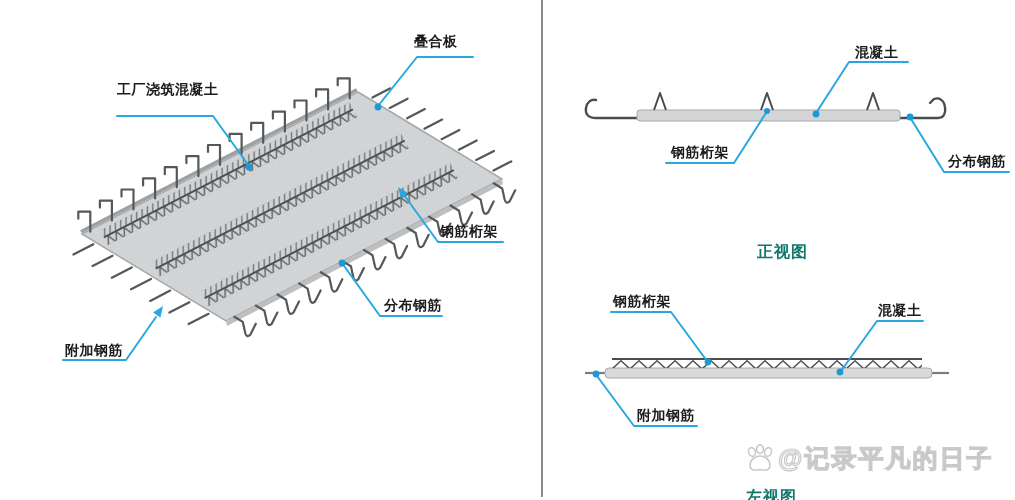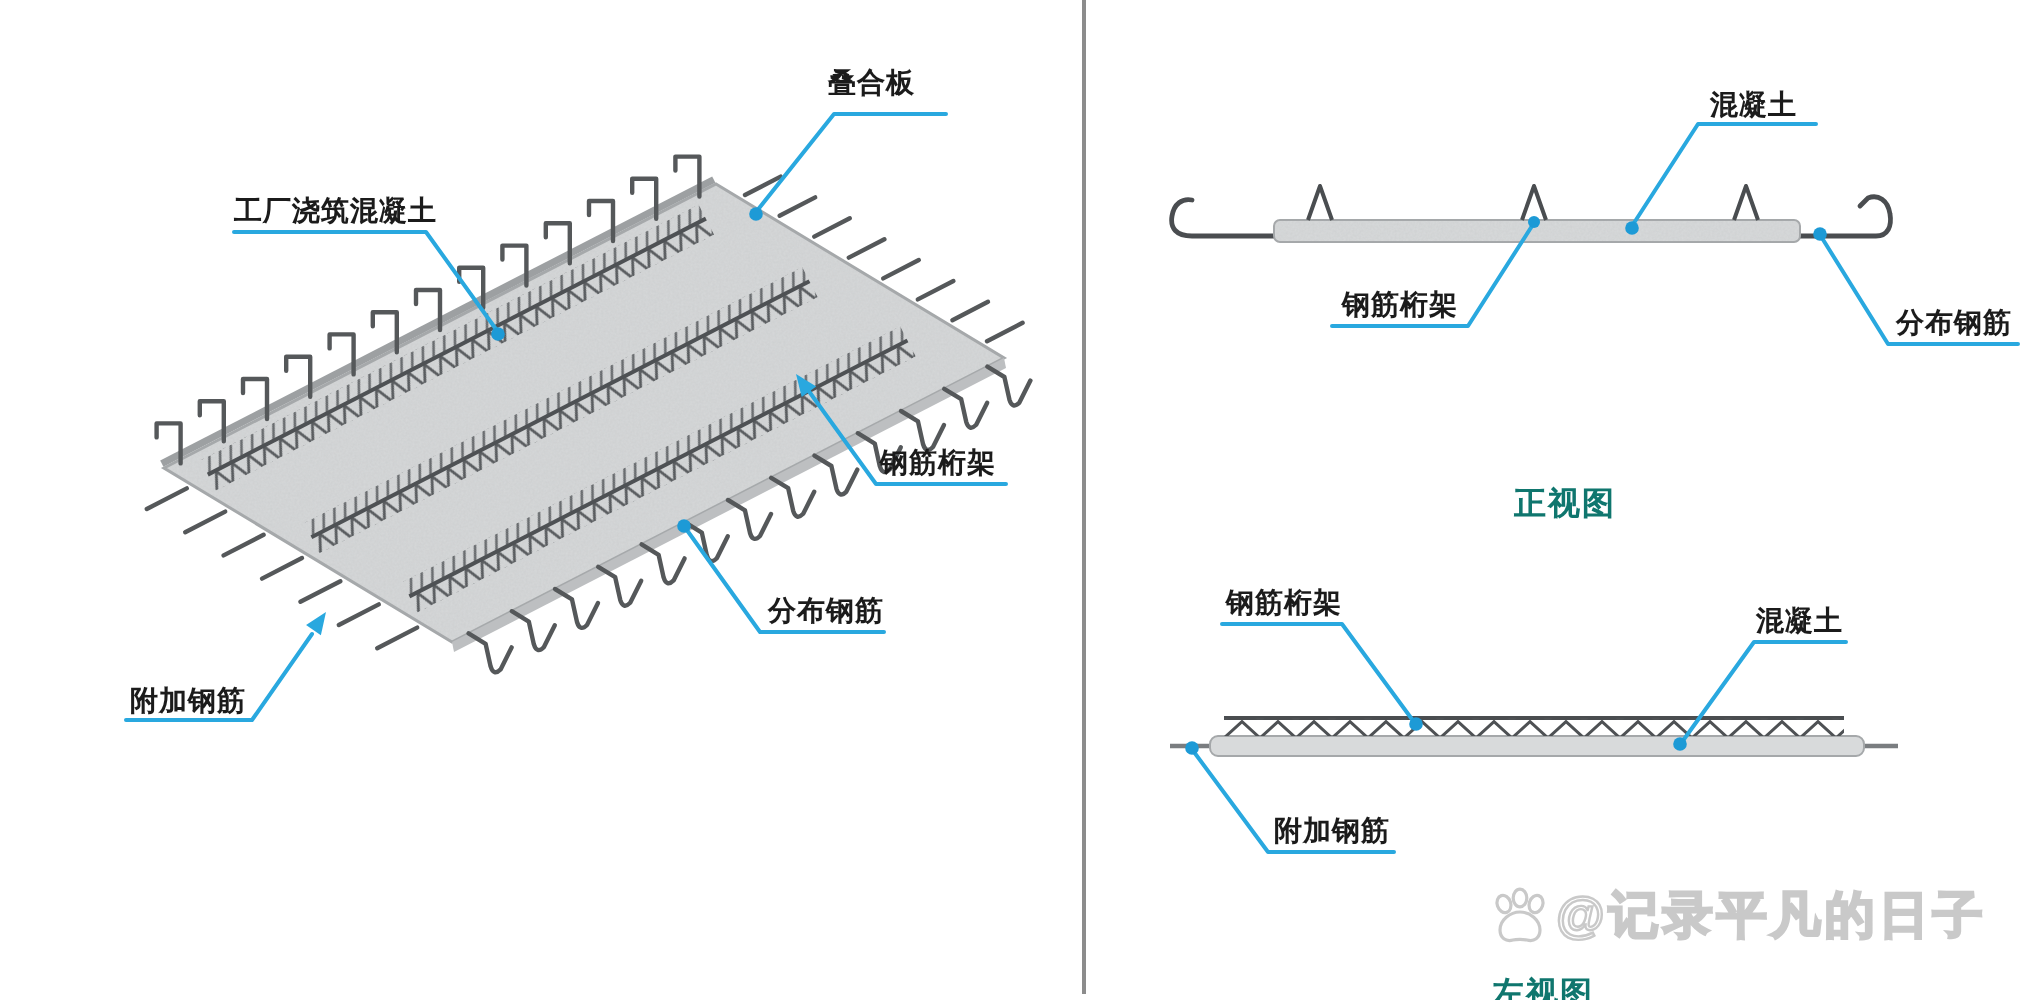--- a/index.html
+++ b/index.html
@@ -5,21 +5,21 @@
   html,body{margin:0;padding:0;background:#ffffff;}
   body{width:1015px;height:500px;position:relative;overflow:hidden;
        font-family:"Liberation Sans", sans-serif;}
   .stage{position:absolute;left:0;top:0;width:1015px;height:500px;padding-left:12px;}
   svg.art{position:absolute;left:0;top:0;}
   .divider{position:absolute;left:541px;top:0;width:2px;height:497px;background:#8c8c8c;}
   .lbl{position:absolute;font-size:14px;font-weight:700;color:#1b1b1b;
        letter-spacing:.5px;white-space:nowrap;}
   .ttl{position:absolute;font-size:16px;font-weight:700;color:#0f766e;
        letter-spacing:1px;white-space:nowrap;}
-  .watermark{position:absolute;left:744px;top:441px;display:flex;align-items:flex-start;
+  .watermark{position:absolute;left:744px;top:441px;display:flex;align-items:center;
        gap:2px;pointer-events:none;}
   .watermark .wm-text{font-size:25px;font-weight:700;color:#ffffff;
        -webkit-text-stroke:1.2px #c9c9c9;letter-spacing:2px;white-space:nowrap;}
 </style>
 </head>
 <body>
 
 <div class="stage">
 
   <svg class="art" width="1015" height="500" viewBox="0 0 1015 500">
@@ -179,21 +179,21 @@
         <circle cx="708" cy="362" r="3.4"></circle>
         <circle cx="840" cy="372" r="3.4"></circle>
         <circle cx="596" cy="374" r="3.4"></circle>
       </g>
     </g>
   </svg>
 
   <div class="divider"></div>
 
   <div class="lbl" style="left:414px;top:33px;">叠合板</div>
-  <div class="lbl" style="left:117px;top:97px;">工厂浇筑混凝土</div>
+  <div class="lbl" style="left:117px;top:81px;">工厂浇筑混凝土</div>
   <div class="lbl" style="left:440px;top:223px;">钢筋桁架</div>
   <div class="lbl" style="left:384px;top:297px;">分布钢筋</div>
   <div class="lbl" style="left:65px;top:342px;">附加钢筋</div>
 
   <div class="lbl" style="left:855px;top:44px;">混凝土</div>
   <div class="lbl" style="left:671px;top:144px;">钢筋桁架</div>
   <div class="lbl" style="left:948px;top:153px;">分布钢筋</div>
   <div class="ttl" style="left:757px;top:242px;">正视图</div>
 
   <div class="lbl" style="left:613px;top:293px;">钢筋桁架</div>

